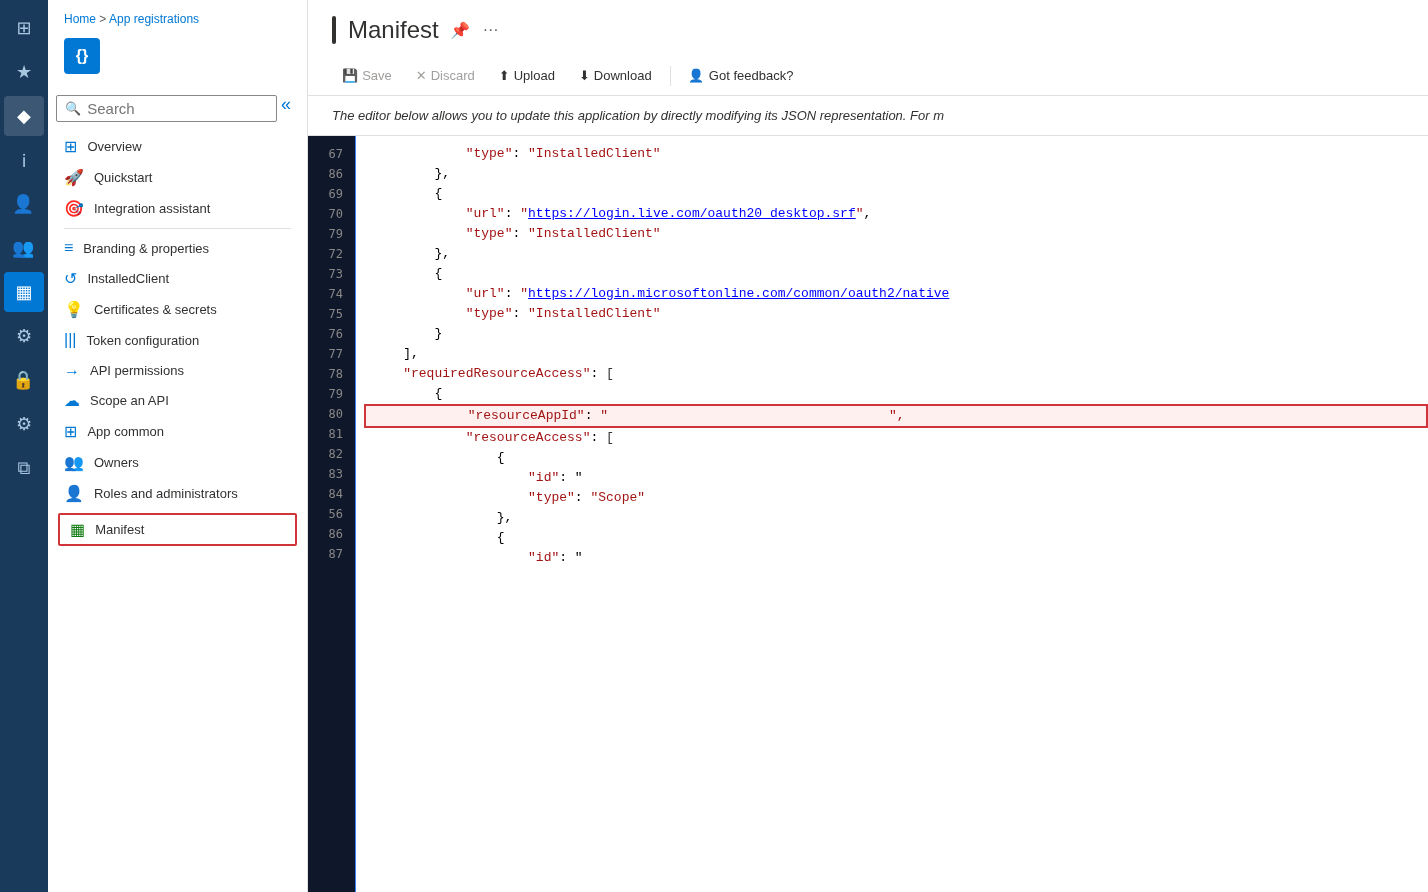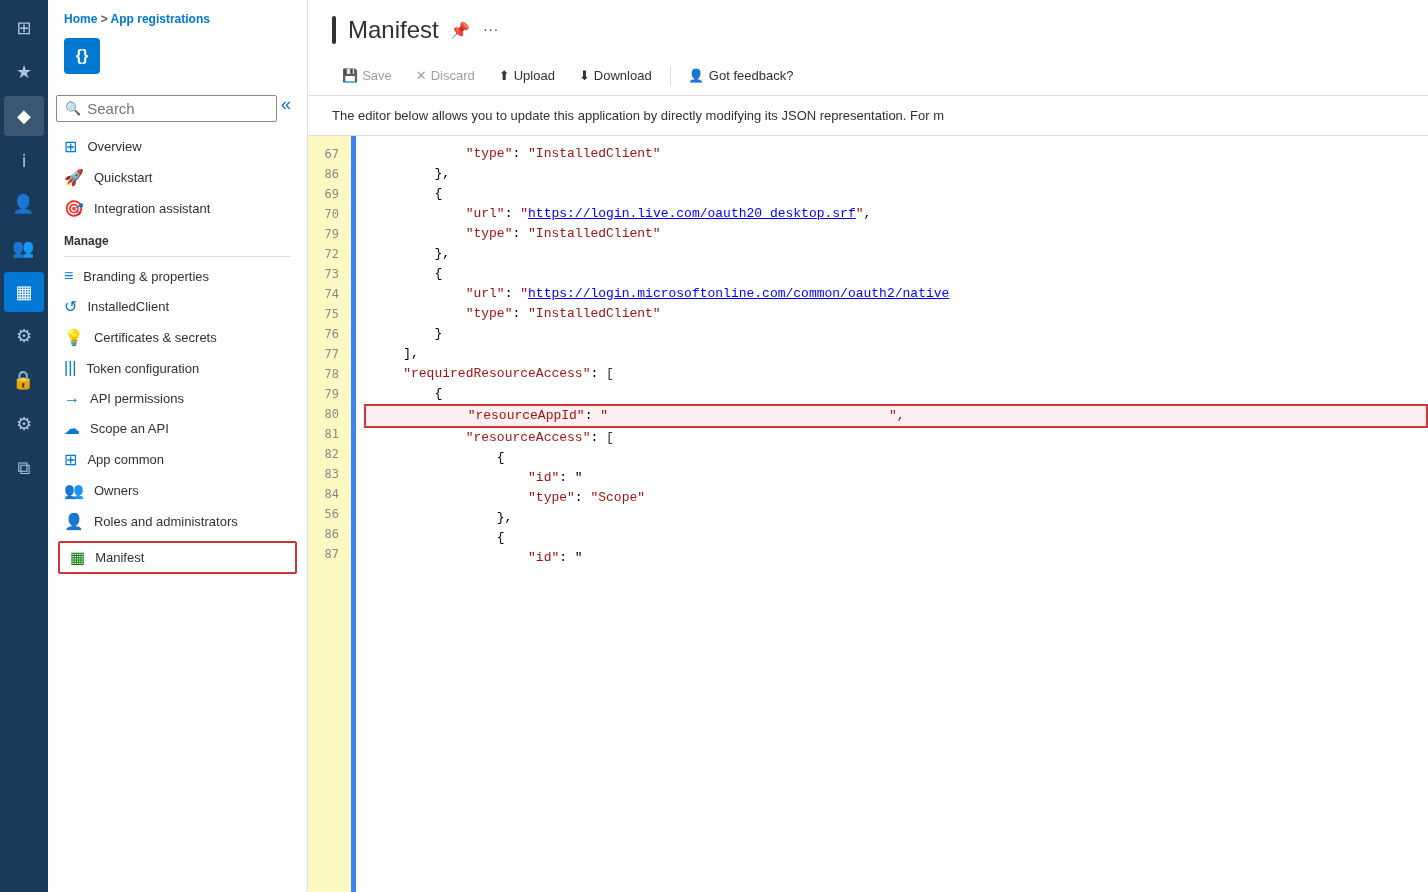--- a/index.html
+++ b/index.html
@@ -43,21 +43,20 @@
     }
 
     .sidebar-header {
       padding: 12px 16px 8px;
     }
 
     .breadcrumb {
       font-size: 12px;
       color: #0078d4;
       margin-bottom: 12px;
-      font-weight: bold;
     }
     .breadcrumb span { color: #605e5c; }
 
     .app-icon {
       width: 36px;
       height: 36px;
       background: #0078d4;
       border-radius: 4px;
       display: flex;
       align-items: center;
@@ -196,34 +195,35 @@
       border-radius: 2px;
     }
     .toolbar-btn.disabled { color: #a19f9d; cursor: not-allowed; }
     .toolbar-separator { width: 1px; height: 20px; background: #e0e0e0; margin: 0 4px; }
 
     .description-text {
       padding: 12px 24px;
       font-size: 13px;
       color: #323130;
       border-bottom: 1px solid #e0e0e0;
+      font-style: italic;
     }
 
     
     .editor-container {
       flex: 1;
       overflow-y: auto;
       display: flex;
     }
 
     .line-numbers {
-      background: #fef9c3;
+      background: #0f172a;
       padding: 8px 0;
       min-width: 48px;
-      border-right: 5px solid #3b82f6;
+      border-right: 1px solid #3b82f6;
       flex-shrink: 0;
     }
 
     .line-number {
       display: block;
       text-align: right;
       padding: 0 12px 0 8px;
       font-size: 12px;
       color: #8a8886;
       font-family: 'Consolas', monospace;
@@ -279,21 +279,20 @@
   </div>
   <div class="nav-item">
     <span class="nav-icon" style="color:#0078d4;">🚀</span>
     <span>Quickstart</span>
   </div>
   <div class="nav-item">
     <span class="nav-icon" style="color:#e67e22;">🎯</span>
     <span>Integration assistant</span>
   </div>
 
-  <div class="section-label">Manage</div>
   <div class="manage-divider"></div>
 
   <div class="nav-item">
     <span class="nav-icon" style="color:#0078d4;">≡</span>
     <span>Branding &amp; properties</span>
   </div>
   <div class="nav-item">
     <span class="nav-icon" style="color:#0078d4;">↺</span>
     <span>InstalledClient</span>
   </div>

